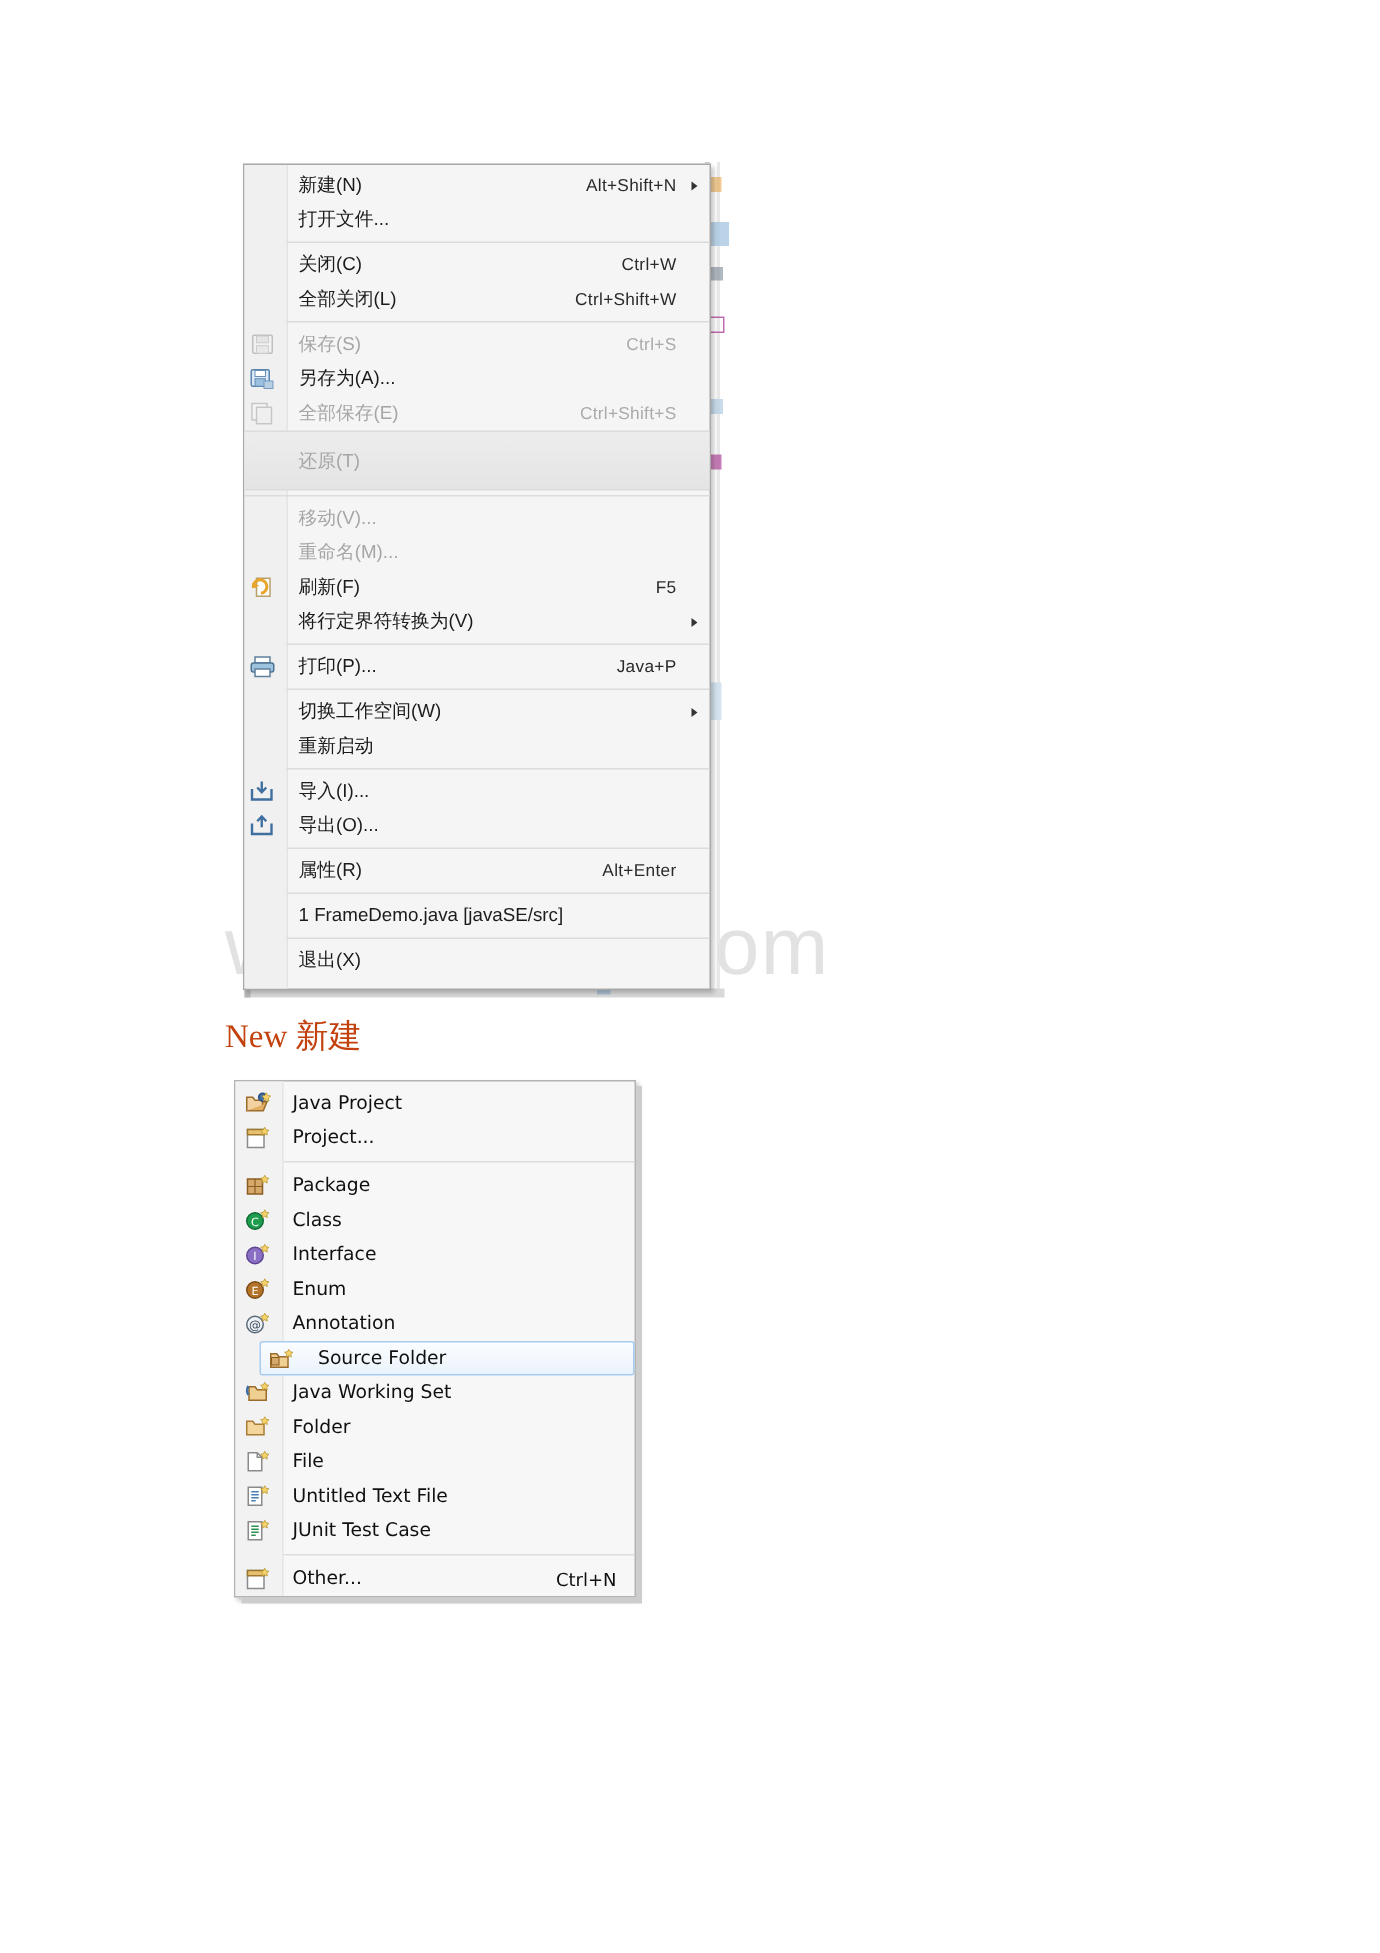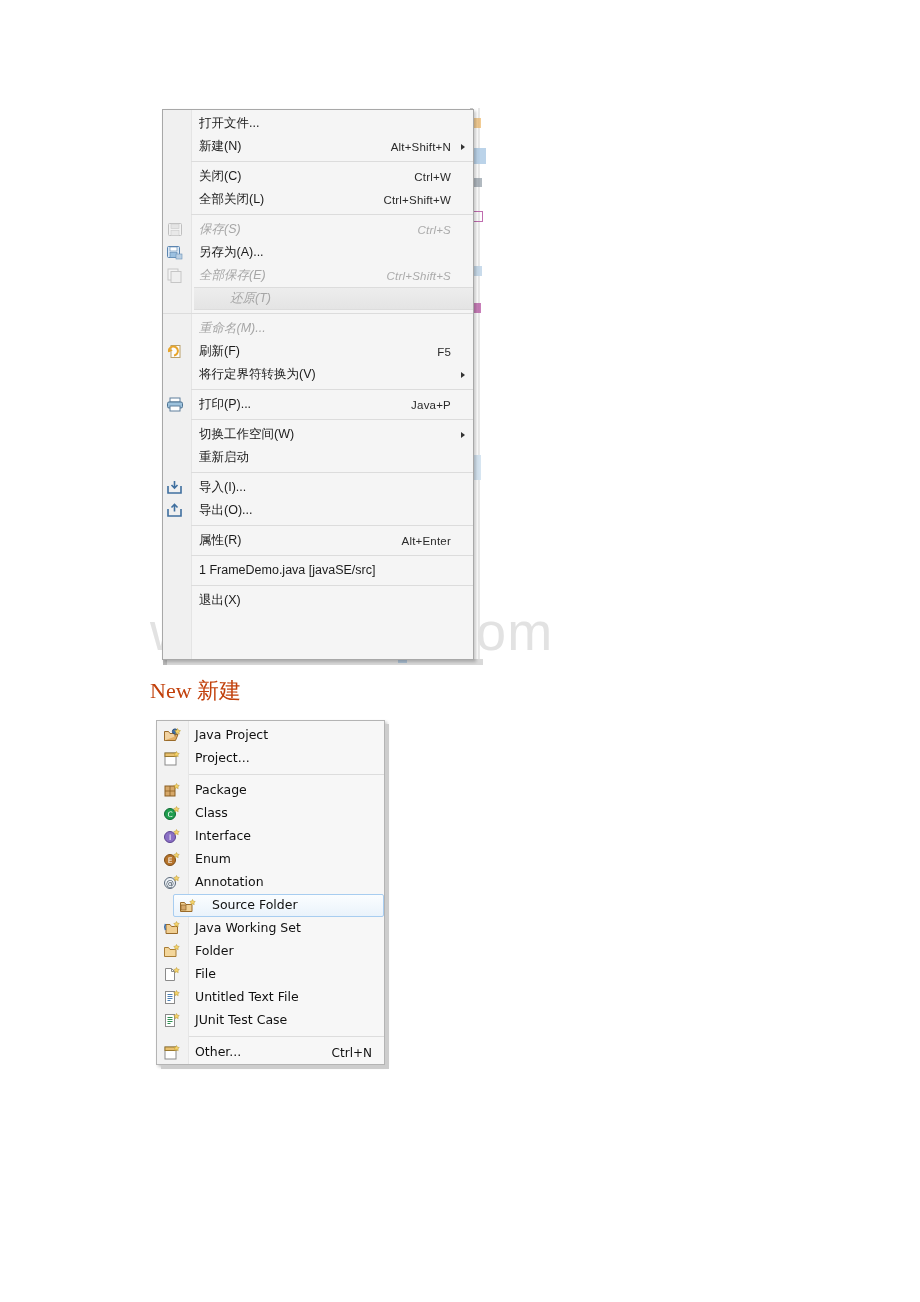--- a/index.html
+++ b/index.html
@@ -90,27 +90,26 @@
     position: relative;
     height: 23px;
     display: flex;
     align-items: center;
     padding-left: 28px;
     box-sizing: border-box;
     font-size: 12.5px;
     color: #1b1b1b;
     white-space: nowrap;
   }
-  .mrow.disabled { color: #a6a6a6; font-style: italic; }
+  .mrow.disabled { color: #a6a6a6; }
   .mrow.hover {
     background: linear-gradient(to bottom,#ededed,#e4e4e4);
     border-top: 1px solid #dcdcdc;
     border-bottom: 1px solid #dcdcdc;
-    height: 23px;
-    margin-left: 31px;
+    height: 40px;
   }
   .mrow .ico {
     position: absolute;
     left: 3px;
     top: 3px;
     width: 18px;
     height: 17px;
     display: block;
   }
   .mrow .lbl {
@@ -152,21 +151,21 @@
     font-size: 22px;
     color: #c2410c;
     white-space: nowrap;
     z-index: 6;
   }
 
   
   #new-menu {
     left: 156px;
     top: 720px;
-    width: 229px;
+    width: 268px;
     height: 345px;
     background: #f7f7f7;
     border: 1px solid #b4b4b4;
     padding: 3px 0;
   }
   #new-menu .gutter {
     position: absolute;
     left: 0; top: 0; bottom: 0;
     width: 31px;
     background: #f2f2f2;
@@ -251,26 +250,26 @@
 <div class="bg-frag" style="left:163px;top:655px;width:4px;height:10px;background:#b8b8b8;"></div>
 <div class="bg-frag" style="left:398px;top:656px;width:9px;height:7px;background:#9fb8cf;opacity:.8;"></div>
 
 <div class="watermark">www.bdocx.com</div>
 
 <div class="menu" id="file-menu">
   <div class="gutter"></div>
   <div class="items">
 
     <div class="mrow">
-      <span class="lbl">打开文件...</span>
-    </div>
-    <div class="mrow">
       <span class="lbl">新建(N)</span>
       <span class="acc">Alt+Shift+N</span>
       <span class="arrow"></span>
+    </div>
+    <div class="mrow">
+      <span class="lbl">打开文件...</span>
     </div>
     <div class="msep"></div>
 
     <div class="mrow">
       <span class="lbl">关闭(C)</span>
       <span class="acc">Ctrl+W</span>
     </div>
     <div class="mrow">
       <span class="lbl">全部关闭(L)</span>
       <span class="acc">Ctrl+Shift+W</span>
@@ -308,20 +307,23 @@
       </span>
       <span class="lbl">全部保存(E)</span>
       <span class="acc">Ctrl+Shift+S</span>
     </div>
     <div class="mrow disabled hover" style="padding-left:28px;">
       <span class="lbl">还原(T)</span>
     </div>
     <div class="msep full"></div>
 
     <div class="mrow disabled">
+      <span class="lbl">移动(V)...</span>
+    </div>
+    <div class="mrow disabled">
       <span class="lbl">重命名(M)...</span>
     </div>
     <div class="mrow">
       <span class="ico">
         <svg width="18" height="17" viewBox="0 0 18 17">
             <rect x="5" y="2.5" width="9" height="12" fill="#fdfdfd" stroke="#b9a06a"></rect>
             <path d="M3 9 A4.5 4.5 0 1 1 8 12.5" fill="none" stroke="#e8a52a" stroke-width="2"></path>
             <path d="M2 5.5 l1.6 3.6 l3.2 -1.8 z" fill="#e8a52a"></path>
           </svg>
       </span>

